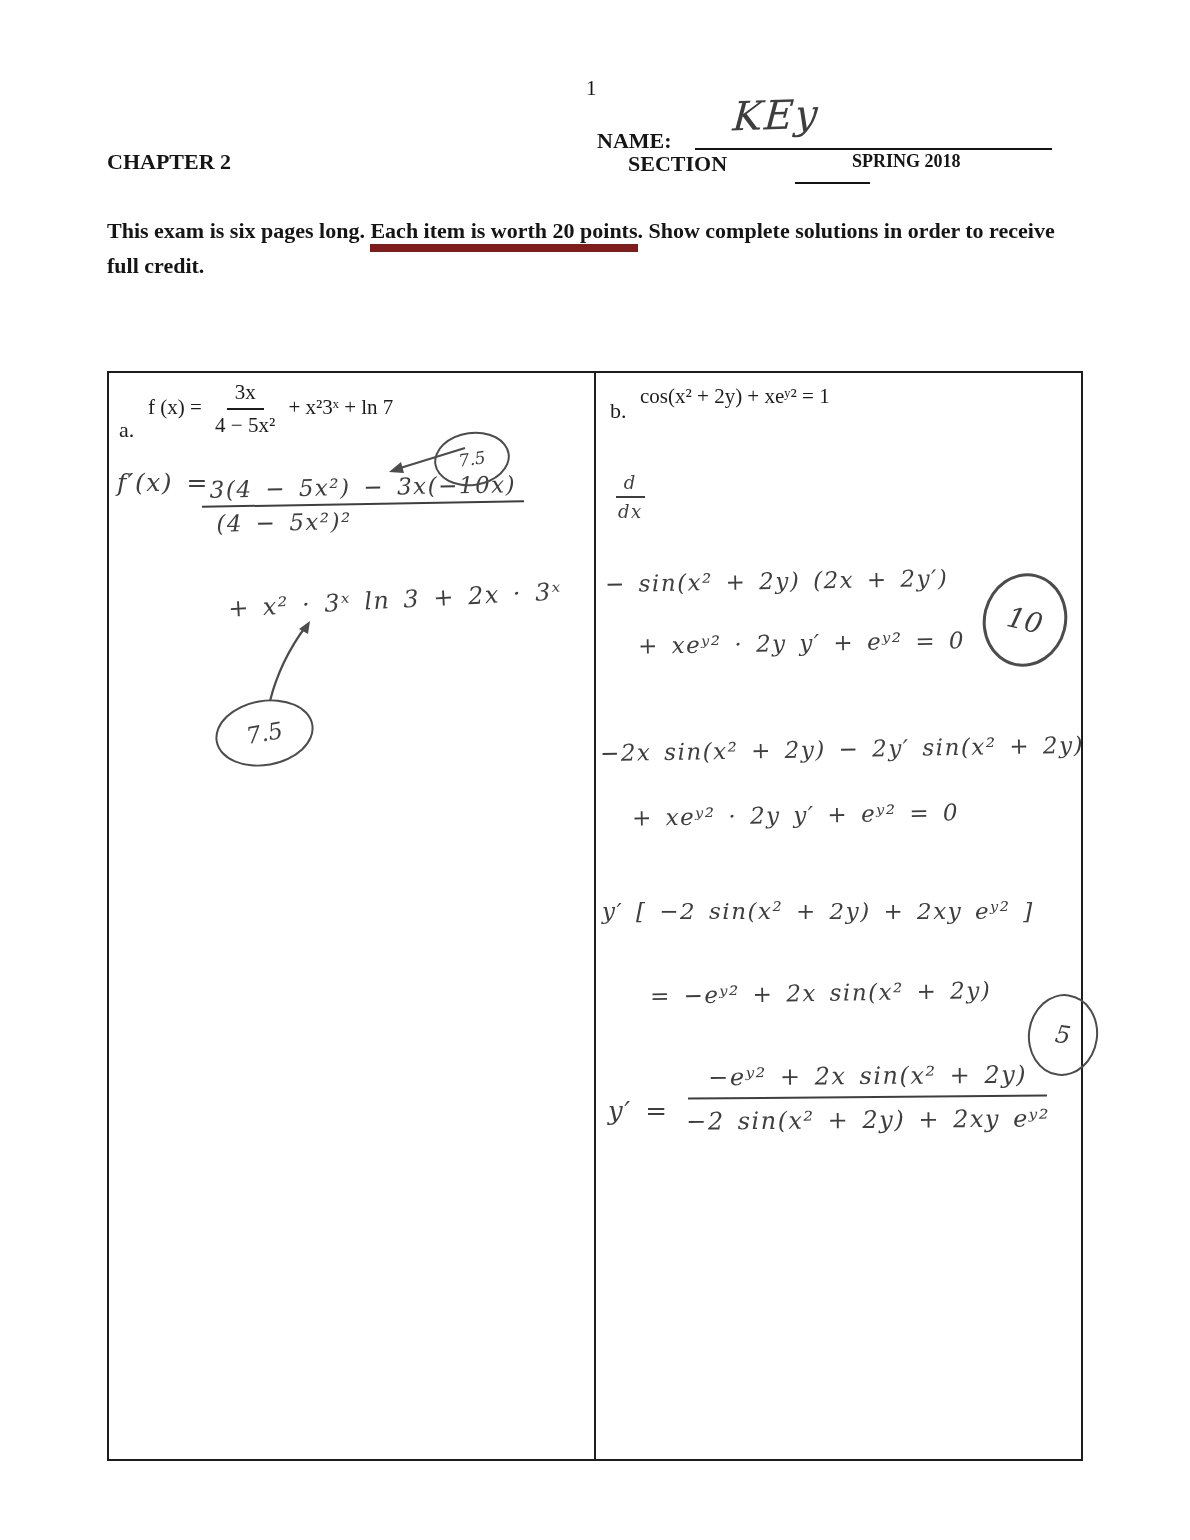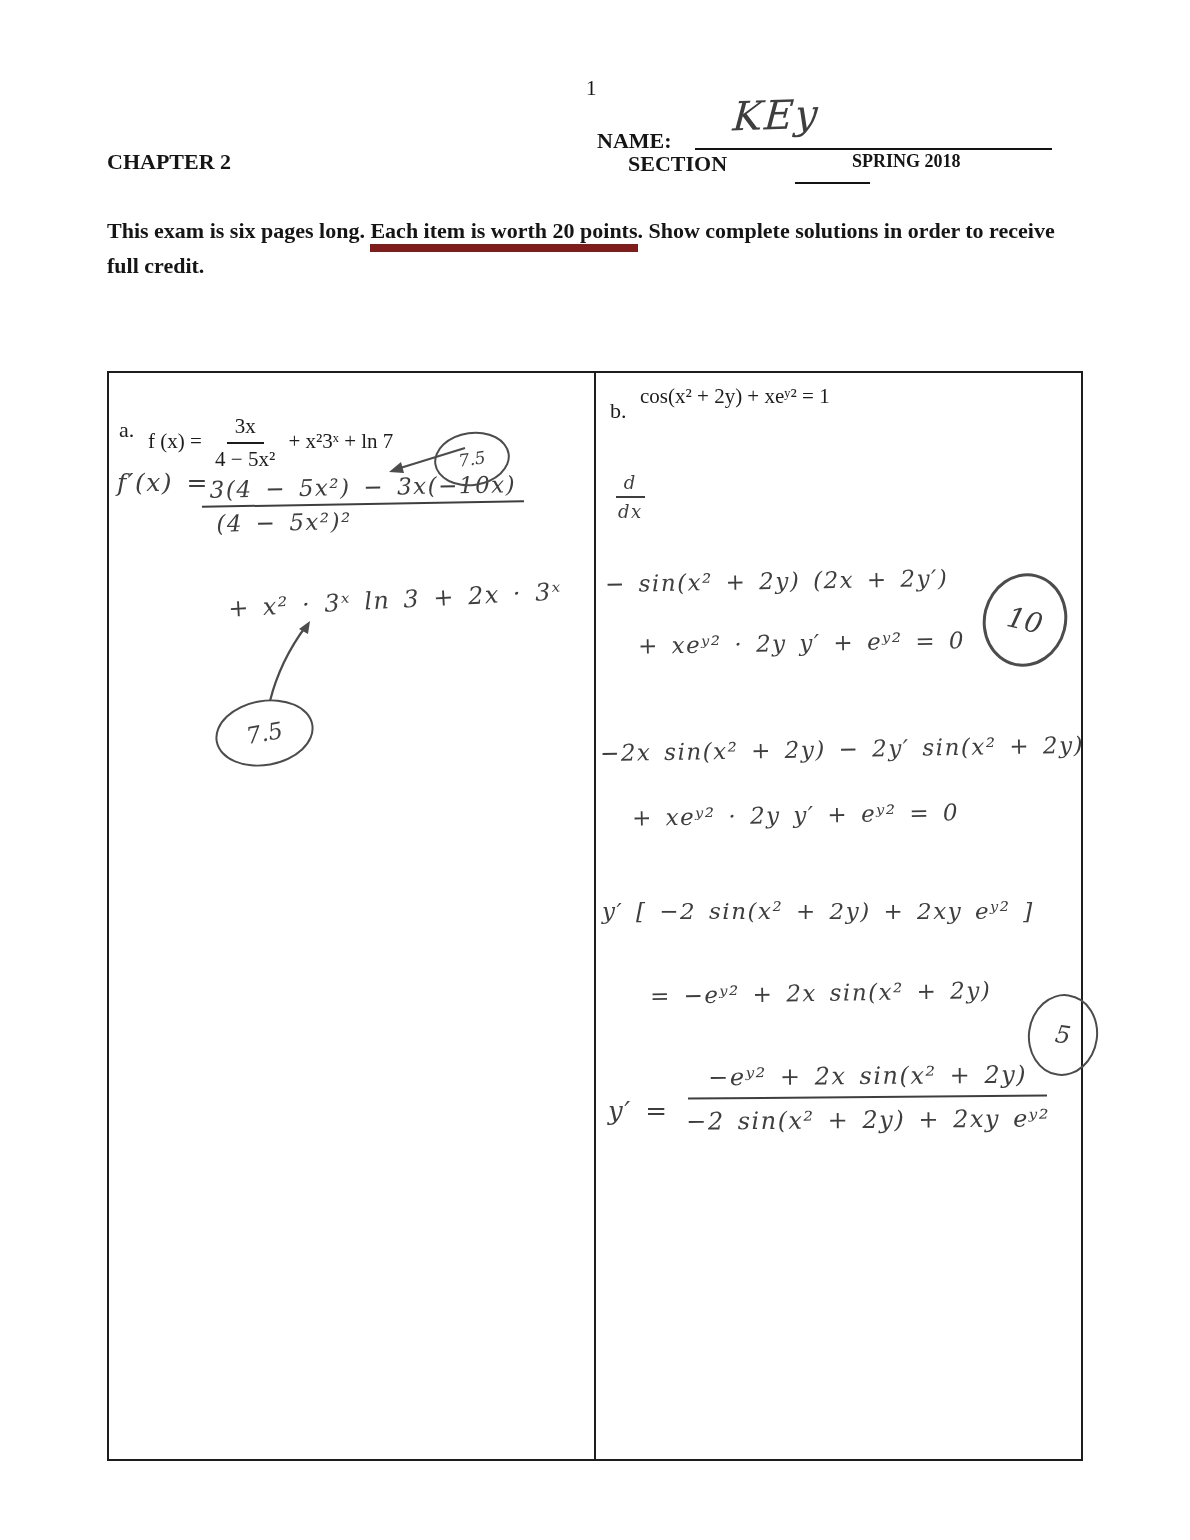--- a/index.html
+++ b/index.html
@@ -67,21 +67,21 @@
 
   <div class="abs instructions"><span>This exam is six pages long. </span><span class="uphrase">Each item is worth 20 points</span><span>. Show complete solutions in order to receive full credit.</span></div>
 
 
   <div class="box">
     <div class="divider"></div>
   </div>
 
   <div class="abs partlabel" style="left:119px; top:417px;">a.</div>
 
-  <div class="abs printed" style="left:148px; top:380px;margin-top:34px;">
+  <div class="abs printed" style="left:148px; top:380px;">
     <span>f (x) =</span>
     <span class="frac">
         <span class="num">3x</span>
         <span class="den">4 − 5x²</span>
       </span>
     <span>+ x²3ˣ + ln 7</span>
   </div>
 
   <div class="abs hw" style="left:117px; top:468px; font-size:25px;">f′(x) =</div>
   <div class="abs hw frac" style="left:202px; top:474px; font-size:23px; transform:rotate(-1deg);">

